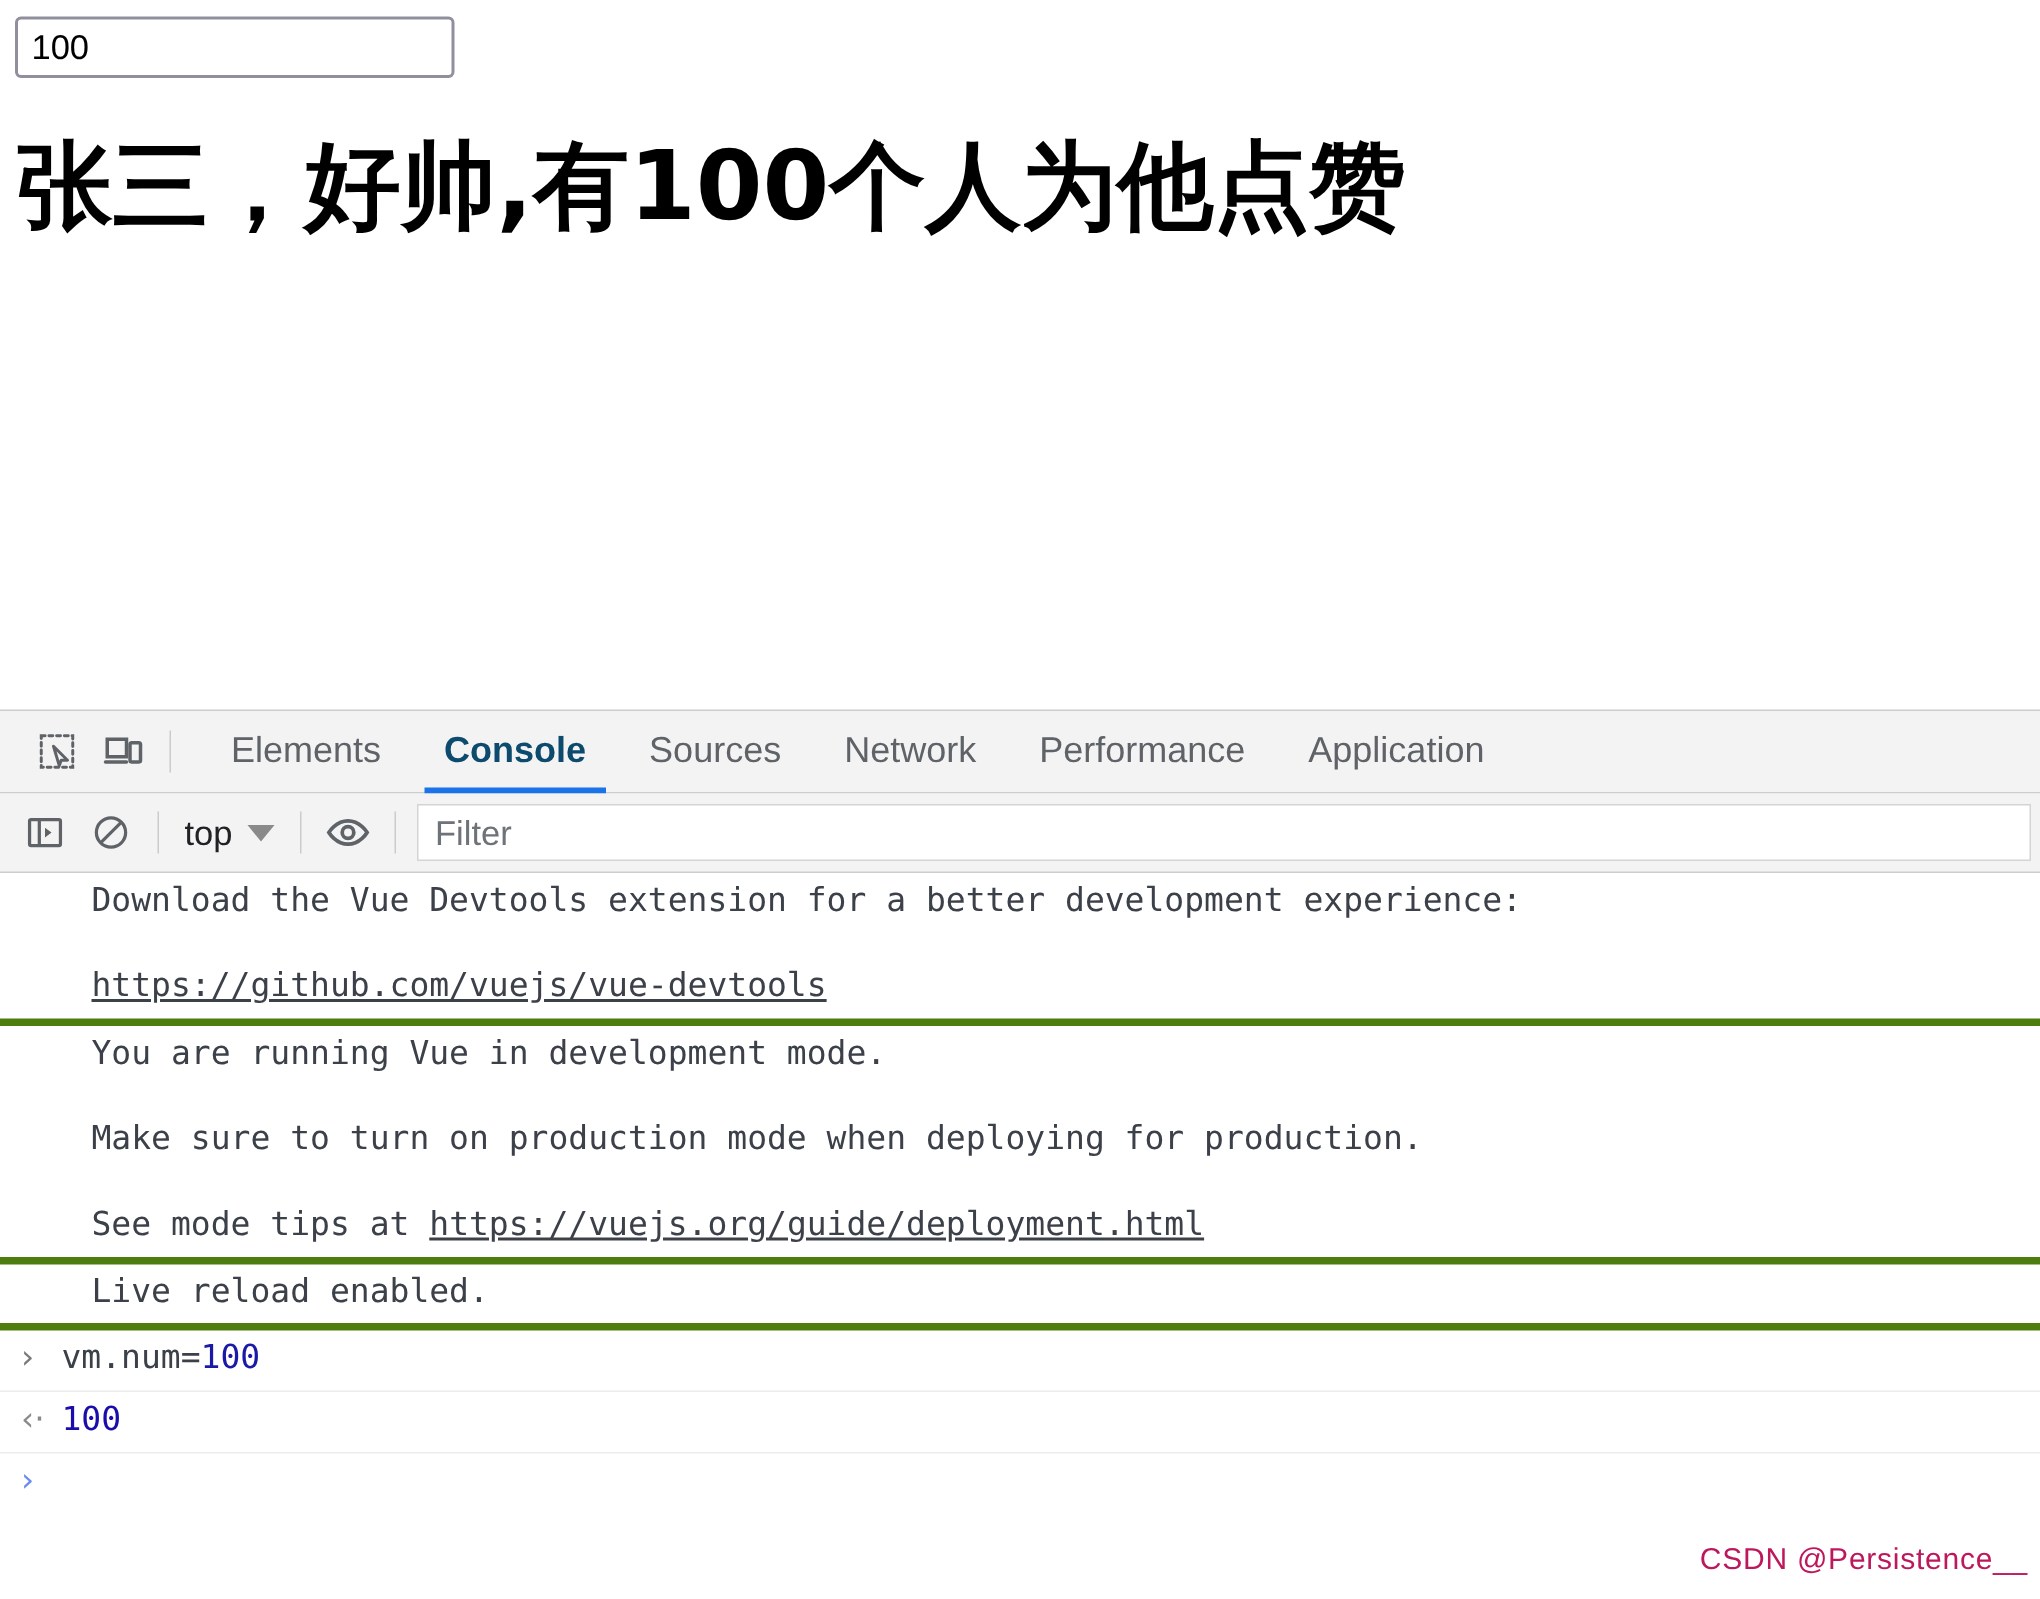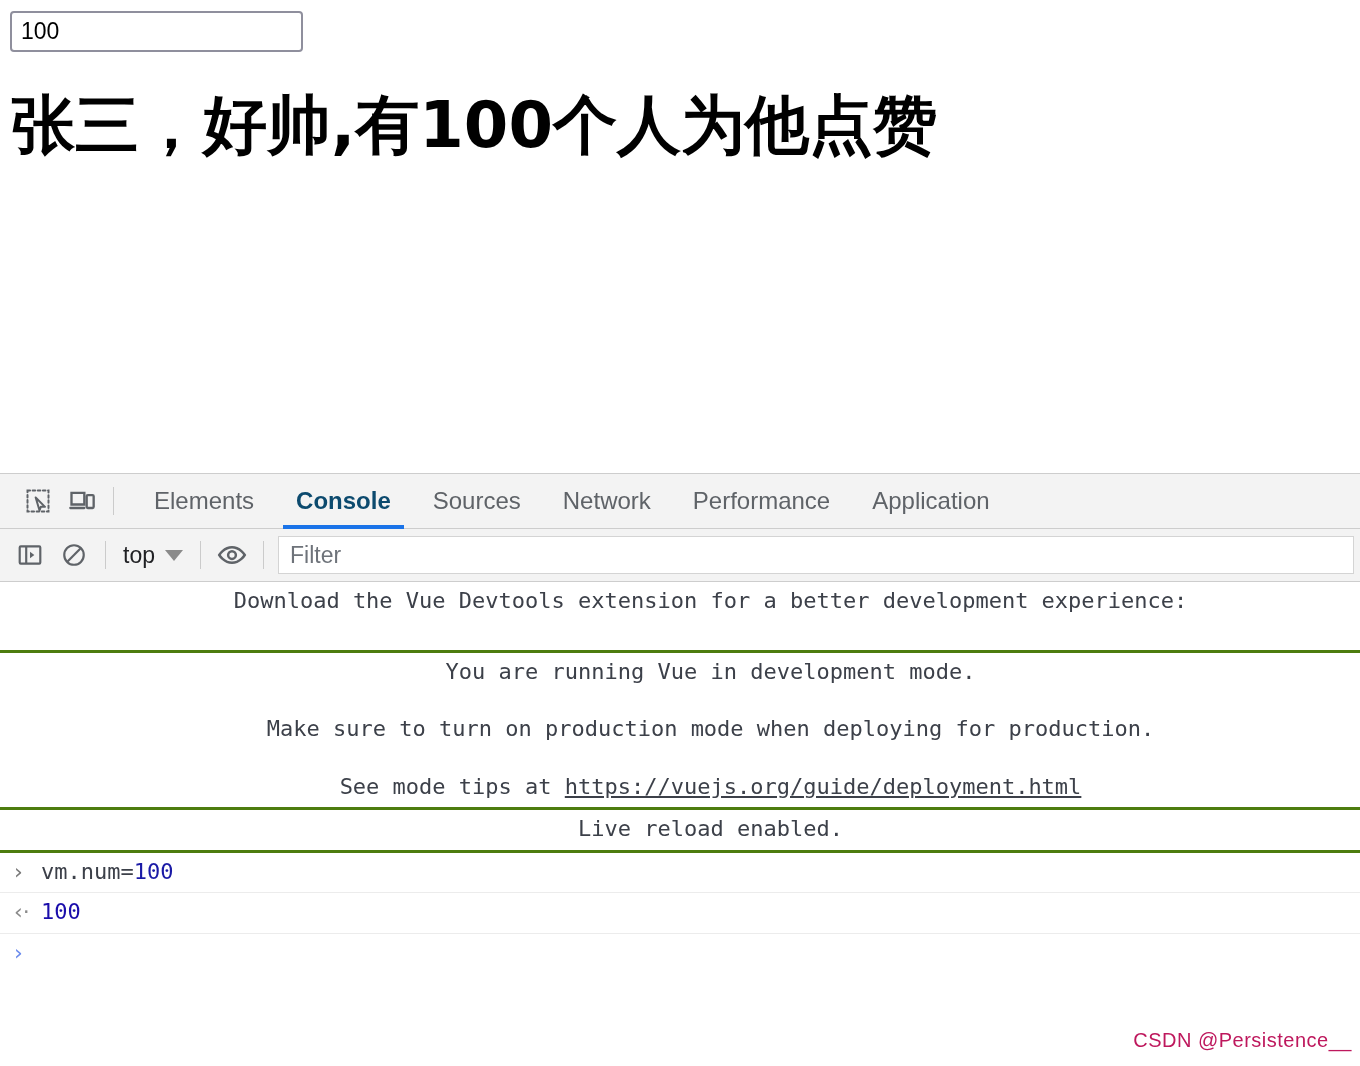--- a/index.html
+++ b/index.html
@@ -151,26 +151,25 @@
   .console-body {
     position: relative;
     background: #ffffff;
     height: 484px;
     overflow: hidden;
     font-family: "DejaVu Sans Mono", monospace;
     font-size: 22px;
     color: #3c4049;
   }
   .msg {
-    border-bottom: 3px solid #4d7c0f;
+    border-bottom: 5px solid #4d7c0f;
     padding: 5px 0 6px 61px;
     line-height: 1.30;
     position: relative;
     white-space: pre-wrap;
-    text-align: center;
   }
   .msg a {
     color: #3c4049;
     text-decoration: underline;
   }
   .msg-eval {
     border-bottom: 1px solid #ececec;
     padding: 5px 0 6px 41px;
     line-height: 1.30;
     position: relative;
@@ -286,21 +285,21 @@
     </div>
 
     <div class="vsep"></div>
 
     <input id="filter-input" type="text" placeholder="Filter" style="">
   </div>
 
   <div class="console-body">
 
     <div class="msg"><span>Download the Vue Devtools extension for a better development experience:</span>
-      <br></div>
+      <br><a href="#">https://github.com/vuejs/vue-devtools</a></div>
 
     <div class="msg"><span>You are running Vue in development mode.</span>
       <br><span>Make sure to turn on production mode when deploying for production.</span>
       <br><span>See mode tips at </span><a href="#">https://vuejs.org/guide/deployment.html</a></div>
 
     <div class="msg"><span>Live reload enabled.</span></div>
 
     <div class="msg-eval">
       <span class="arrow input">›</span><span>vm.num=</span><span class="num-lit">100</span>
     </div>

